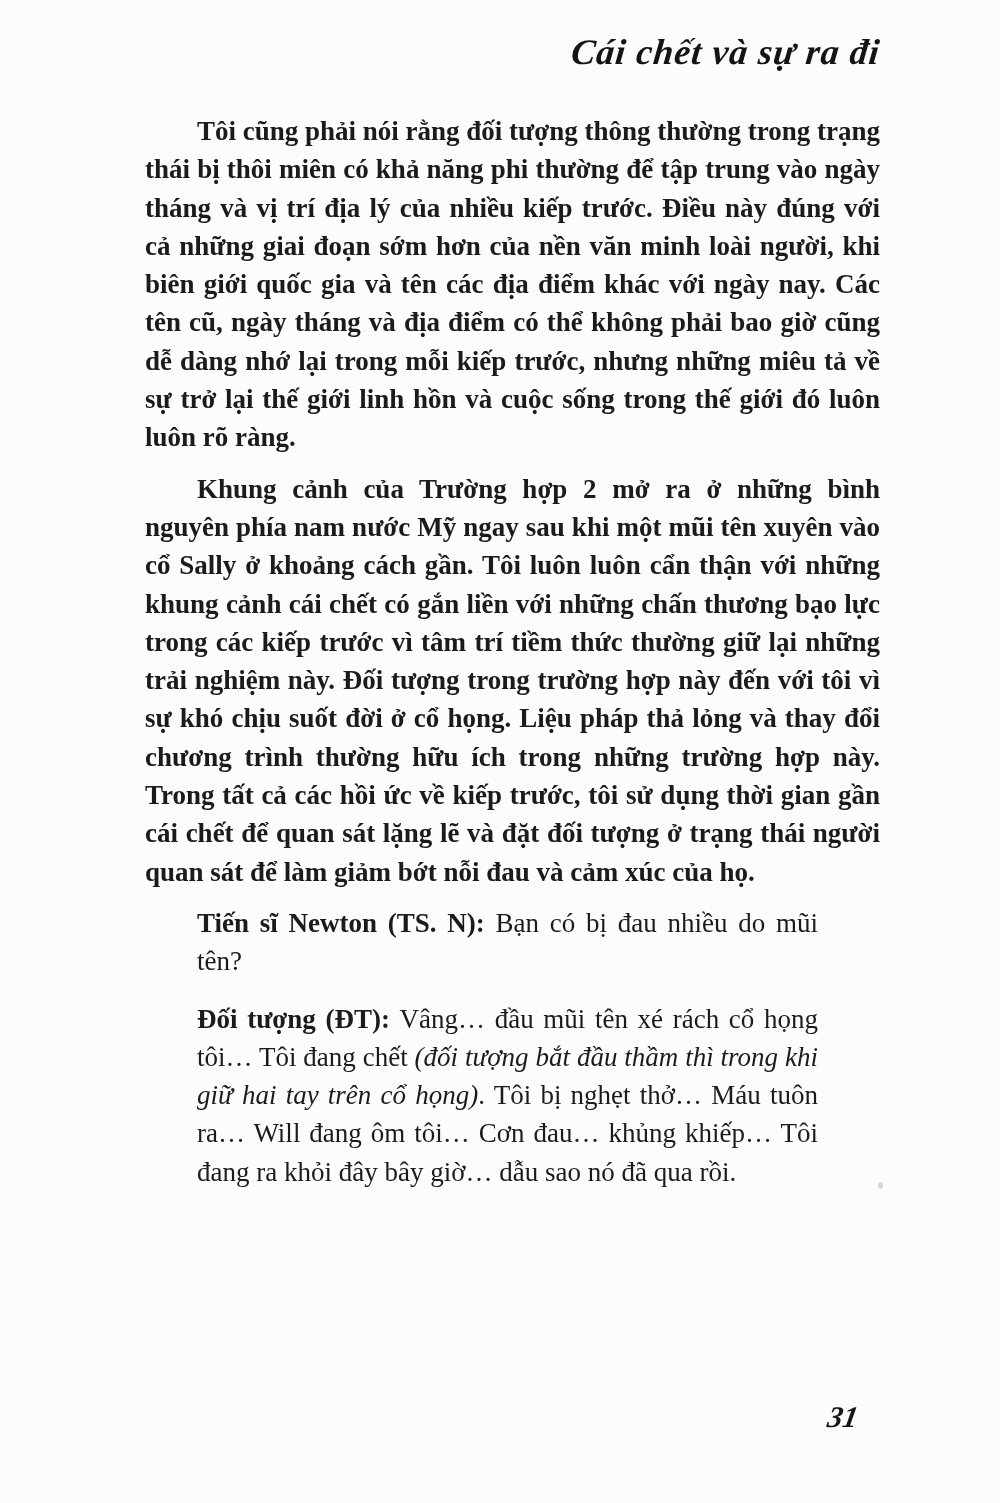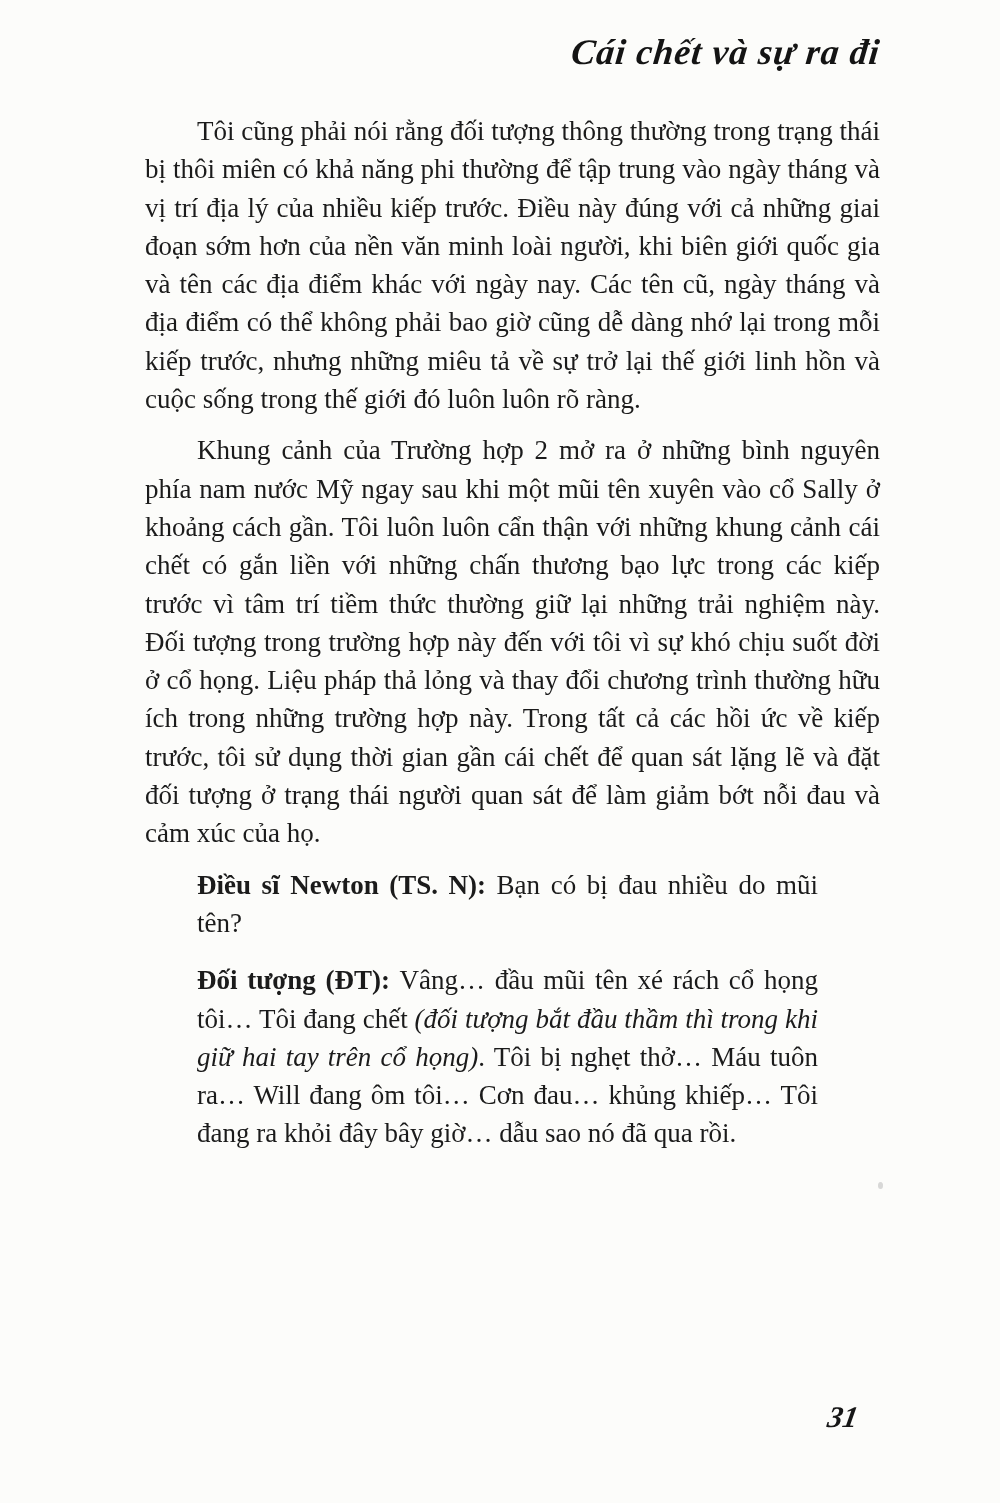--- a/index.html
+++ b/index.html
@@ -34,20 +34,21 @@
   }
   .body-text p {
     font-size: 27px;
     line-height: 38.3px;
     text-align: justify;
     margin: 0;
   }
   .para {
     text-indent: 52px;
     margin-bottom: 13px !important;
+    font-weight: bold;
   }
   .first-para { margin-top: 32px !important; }
   .case-heading {
     text-align: center;
     font-size: 30px;
     font-weight: 700;
     font-style: italic;
     margin: 0;
     padding-top: 50px;
     padding-bottom: 46px;
@@ -92,21 +93,21 @@
 
   <div class="running-header">Cái chết và sự ra đi</div>
 
   <div class="body-text">
 
     <p class="para first-para">Tôi cũng phải nói rằng đối tượng thông thường trong trạng thái bị thôi miên có khả năng phi thường để tập trung vào ngày tháng và vị trí địa lý của nhiều kiếp trước. Điều này đúng với cả những giai đoạn sớm hơn của nền văn minh loài người, khi biên giới quốc gia và tên các địa điểm khác với ngày nay. Các tên cũ, ngày tháng và địa điểm có thể không phải bao giờ cũng dễ dàng nhớ lại trong mỗi kiếp trước, nhưng những miêu tả về sự trở lại thế giới linh hồn và cuộc sống trong thế giới đó luôn luôn rõ ràng.</p>
 
     <p class="para">Khung cảnh của Trường hợp 2 mở ra ở những bình nguyên phía nam nước Mỹ ngay sau khi một mũi tên xuyên vào cổ Sally ở khoảng cách gần. Tôi luôn luôn cẩn thận với những khung cảnh cái chết có gắn liền với những chấn thương bạo lực trong các kiếp trước vì tâm trí tiềm thức thường giữ lại những trải nghiệm này. Đối tượng trong trường hợp này đến với tôi vì sự khó chịu suốt đời ở cổ họng. Liệu pháp thả lỏng và thay đổi chương trình thường hữu ích trong những trường hợp này. Trong tất cả các hồi ức về kiếp trước, tôi sử dụng thời gian gần cái chết để quan sát lặng lẽ và đặt đối tượng ở trạng thái người quan sát để làm giảm bớt nỗi đau và cảm xúc của họ.</p>
 
 
-    <p class="dialogue"><span class="seg-bold">Điều sĩ Newton (TS. N): </span><span class="seg-normal">Bạn có bị đau nhiều do mũi tên?</span></p>
+    <p class="dialogue"><span class="seg-bold">Tiến sĩ Newton (TS. N): </span><span class="seg-normal">Bạn có bị đau nhiều do mũi tên?</span></p>
 
     <p class="dialogue"><span class="seg-bold">Đối tượng (ĐT): </span><span class="seg-normal">Vâng… đầu mũi tên xé rách cổ họng tôi… Tôi đang chết </span><span class="seg-italic">(đối tượng bắt đầu thầm thì trong khi giữ hai tay trên cổ họng)</span><span class="seg-normal">. Tôi bị nghẹt thở… Máu tuôn ra… Will đang ôm tôi… Cơn đau… khủng khiếp… Tôi đang ra khỏi đây bây giờ… dẫu sao nó đã qua rồi.</span></p>
 
 
   </div>
 
   <div class="page-number">31</div>
 
   <div class="scan-artifact"></div>
 

